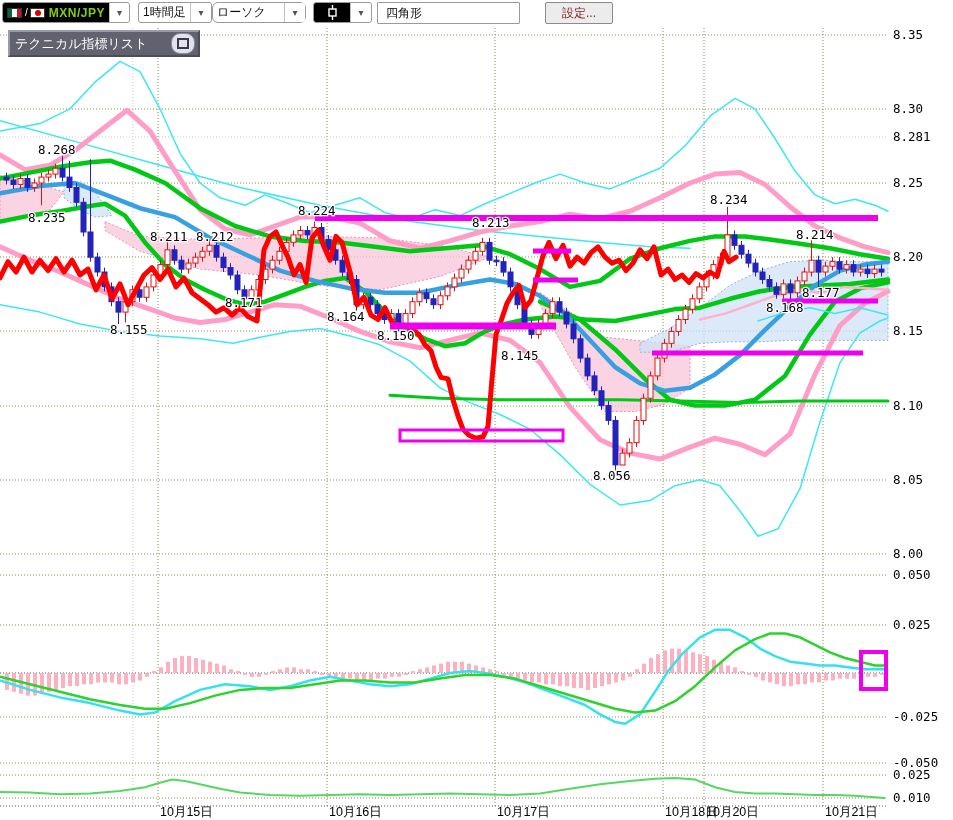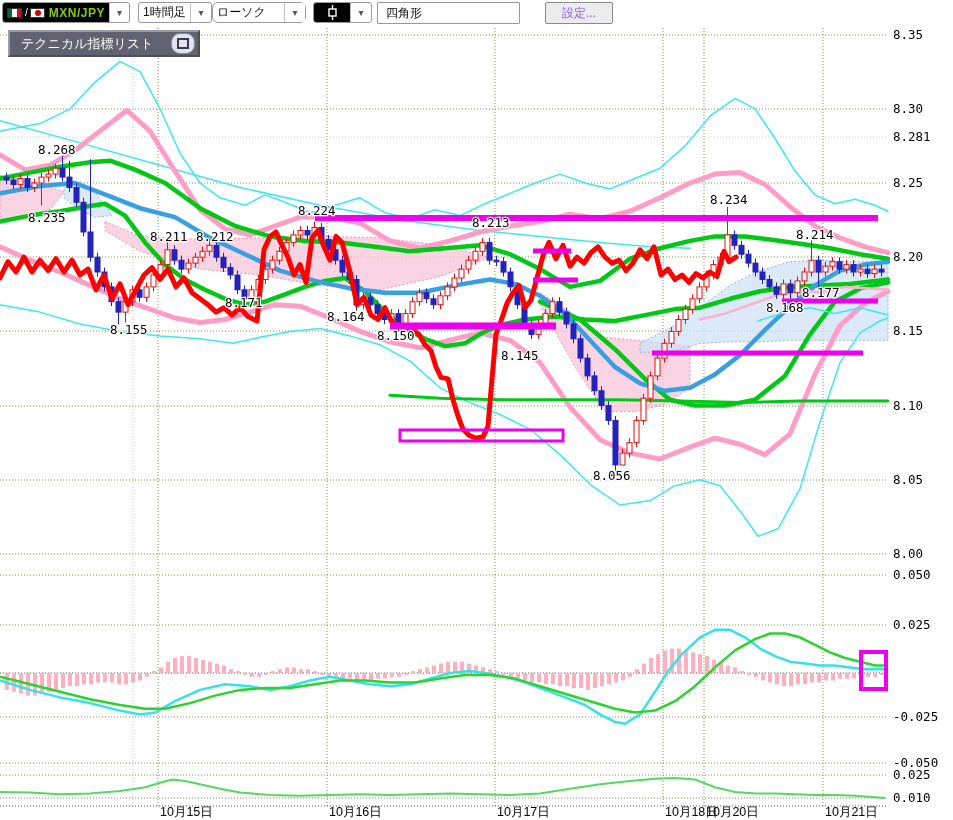--- a/index.html
+++ b/index.html
@@ -16,26 +16,26 @@
   .flag{display:inline-block;width:15px;height:10px;margin-right:1px;position:relative;border:1px solid #333;box-sizing:border-box;}
   .flag.mx{background:linear-gradient(90deg,#006847 33%,#fff 33%,#fff 66%,#ce1126 66%);}
   .flag.jp{background:#fff;}
   .flag.jp::after{content:"";position:absolute;left:4px;top:1.5px;width:6px;height:6px;border-radius:50%;background:#d30000;}
   .slash{color:#fff;font-size:10px;margin:0 2px;}
   .pairtxt{color:#84cc16;font-weight:bold;font-size:12px;letter-spacing:.5px;margin-left:3px;}
   #tool-field{position:absolute;left:377px;top:2px;width:143px;height:21px;border:1px solid #9a9a9a;
               border-radius:1px;font-size:12px;color:#111;padding:10px 8px;box-sizing:border-box;background:#fff;
               display:flex;align-items:center;}
   #settings-btn{position:absolute;left:545px;top:2px;width:66px;height:20px;background:#ececec;
-                border:1px solid #8a8a8a;border-radius:2px;font-size:12px;color:#8b5cf6;
+                border:1px solid #8a8a8a;border-radius:2px;font-size:12px;color:#7f1d1d;
                 display:flex;align-items:center;justify-content:center;}
   
   #ind-panel{position:absolute;left:8px;top:30px;width:192px;height:27px;background:#616170;
              border:2px outset #9a9aa8;box-sizing:border-box;display:flex;align-items:center;z-index:25;}
-  #ind-panel .title{color:#fff;font-size:13px;padding-left:11px;flex:1;white-space:nowrap;}
+  #ind-panel .title{color:#fff;font-size:13px;padding-left:5px;flex:1;white-space:nowrap;}
   #ind-btn{width:22px;height:19px;margin-right:3px;background:#e3e3ef;border:1px solid #8888a0;
            border-radius:9px;display:flex;align-items:center;justify-content:center;}
   #ind-btn .sq{width:8px;height:7px;border:2px solid #3a3a4a;display:block;}
   
   #chart-wrap{position:absolute;left:0;top:0;width:953px;height:820px;}
   svg text{font-family:"DejaVu Sans Mono","Liberation Mono",monospace;}
   svg text.cjk{font-family:"Liberation Sans","DejaVu Sans",sans-serif;}
 </style>
 </head>
 <body>

